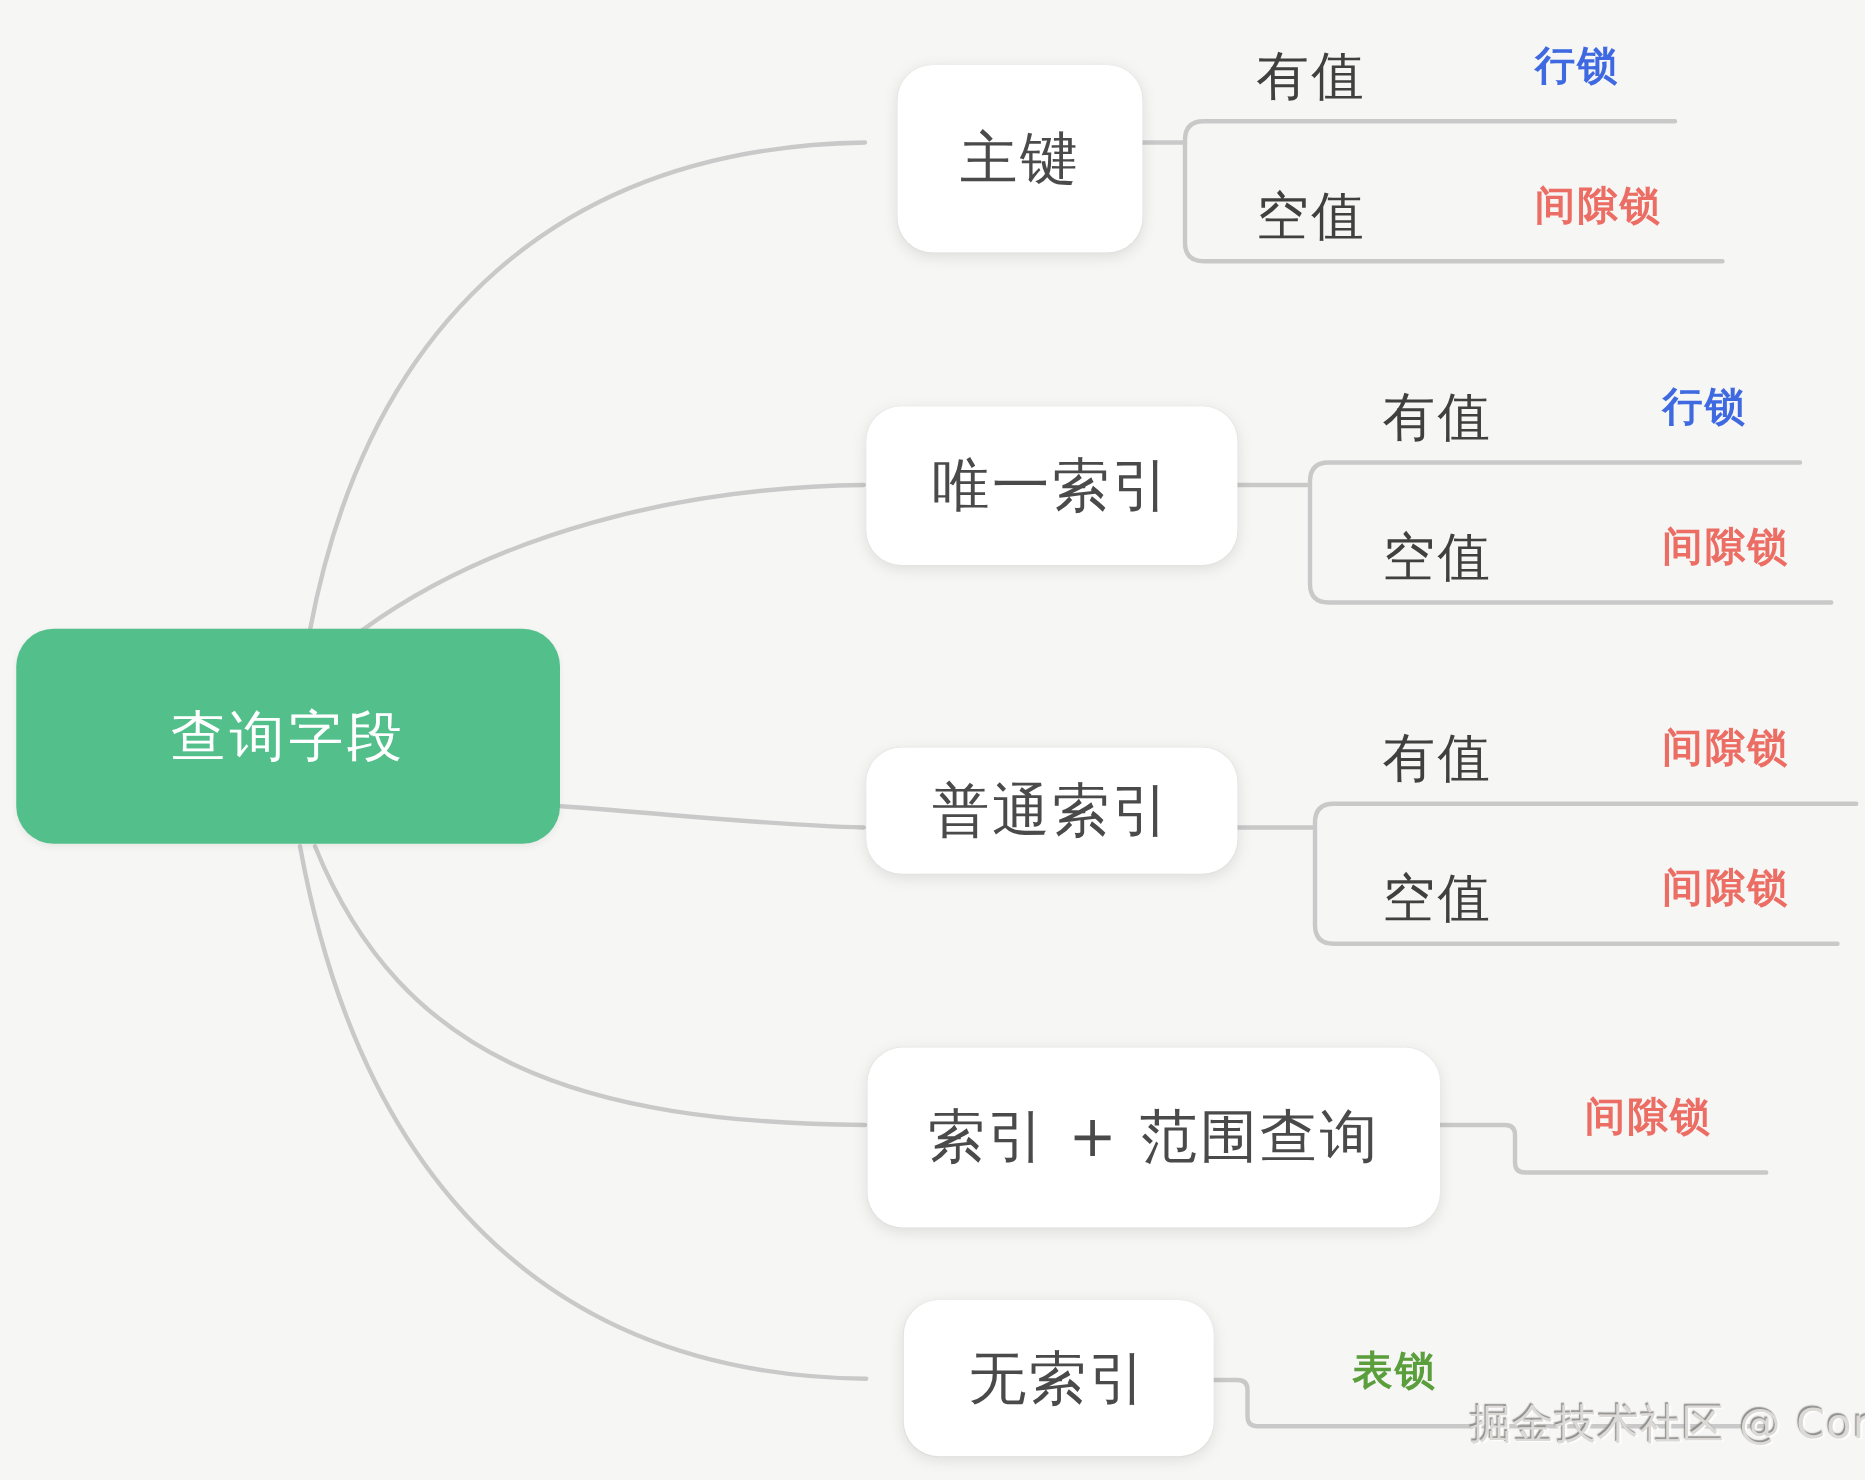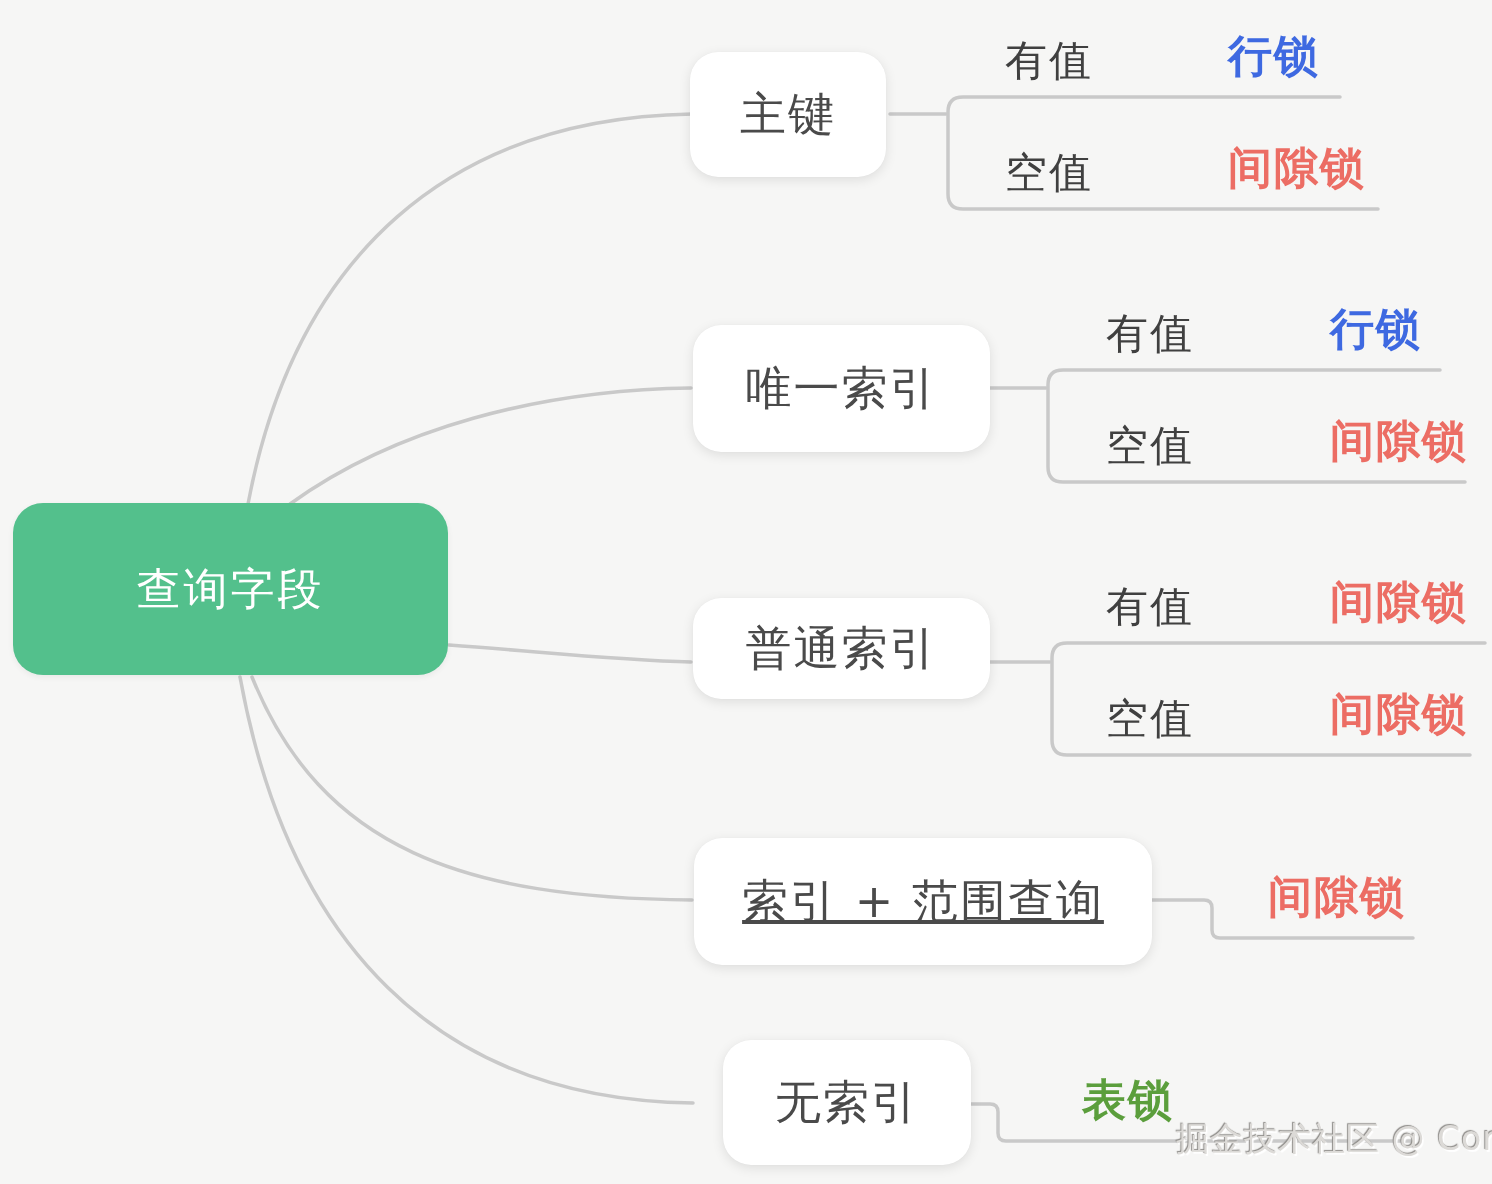--- a/index.html
+++ b/index.html
@@ -19,33 +19,33 @@
     display:flex;align-items:center;justify-content:center;
     color:var(--root-text,#fff);font-size:44px;font-weight:500;letter-spacing:3px;
     box-shadow:0 2px 6px rgba(0,0,0,0.06);
   }
   .node{
     position:absolute;background:var(--node-bg,#fff);border-radius:28px;
     display:flex;align-items:center;justify-content:center;
     color:var(--node-text,#4a4a4a);font-size:46px;font-weight:400;letter-spacing:2px;
     box-shadow:0 3px 12px rgba(0,0,0,0.10),0 0 1px rgba(0,0,0,0.05);
   }
-  .node.b1{left:690px;top:52px;width:196px;height:125px;justify-content:center;}
+  .node.b1{left:718px;top:52px;width:196px;height:150px;justify-content:center;}
   .node.b2{left:693px;top:325px;width:297px;height:127px;text-align:right;}
   .node.b3{left:693px;top:598px;width:297px;height:101px;}
-  .node.b4{left:694px;top:838px;width:458px;height:127px;text-decoration:underline;}
+  .node.b4{left:694px;top:838px;width:458px;height:144px;}
   .node.b5{left:723px;top:1040px;width:248px;height:125px;font-family:Liberation Serif, serif;}
 
   .child-label{
     position:absolute;font-size:42px;color:var(--label-text,#404040);
     letter-spacing:2px;line-height:1.1;white-space:nowrap;
   }
   .child-lock{
-    position:absolute;font-size:44px;font-weight:700;
-    letter-spacing:2px;line-height:1.1;white-space:nowrap;font-family:Liberation Mono, monospace;
+    position:absolute;font-size:32px;font-weight:700;
+    letter-spacing:2px;line-height:1.1;white-space:nowrap;
   }
   .lock-blue{color:var(--lock-blue,#3e69e1);}
   .lock-red{color:var(--lock-red,#ec6d64);}
   .lock-green{color:var(--lock-green,#5b9e3c);margin-left:24px;}
 
   .p-b1c1-label{left:1005px;top:38px;}  .p-b1c1-lock{left:1228px;top:35px;}
   .p-b1c2-label{left:1005px;top:150px;} .p-b1c2-lock{left:1228px;top:147px;}
   .p-b2c1-label{left:1106px;top:311px;} .p-b2c1-lock{left:1330px;top:308px;}
   .p-b2c2-label{left:1106px;top:423px;} .p-b2c2-lock{left:1330px;top:420px;}
   .p-b3c1-label{left:1106px;top:584px;} .p-b3c1-lock{left:1330px;top:581px;}

